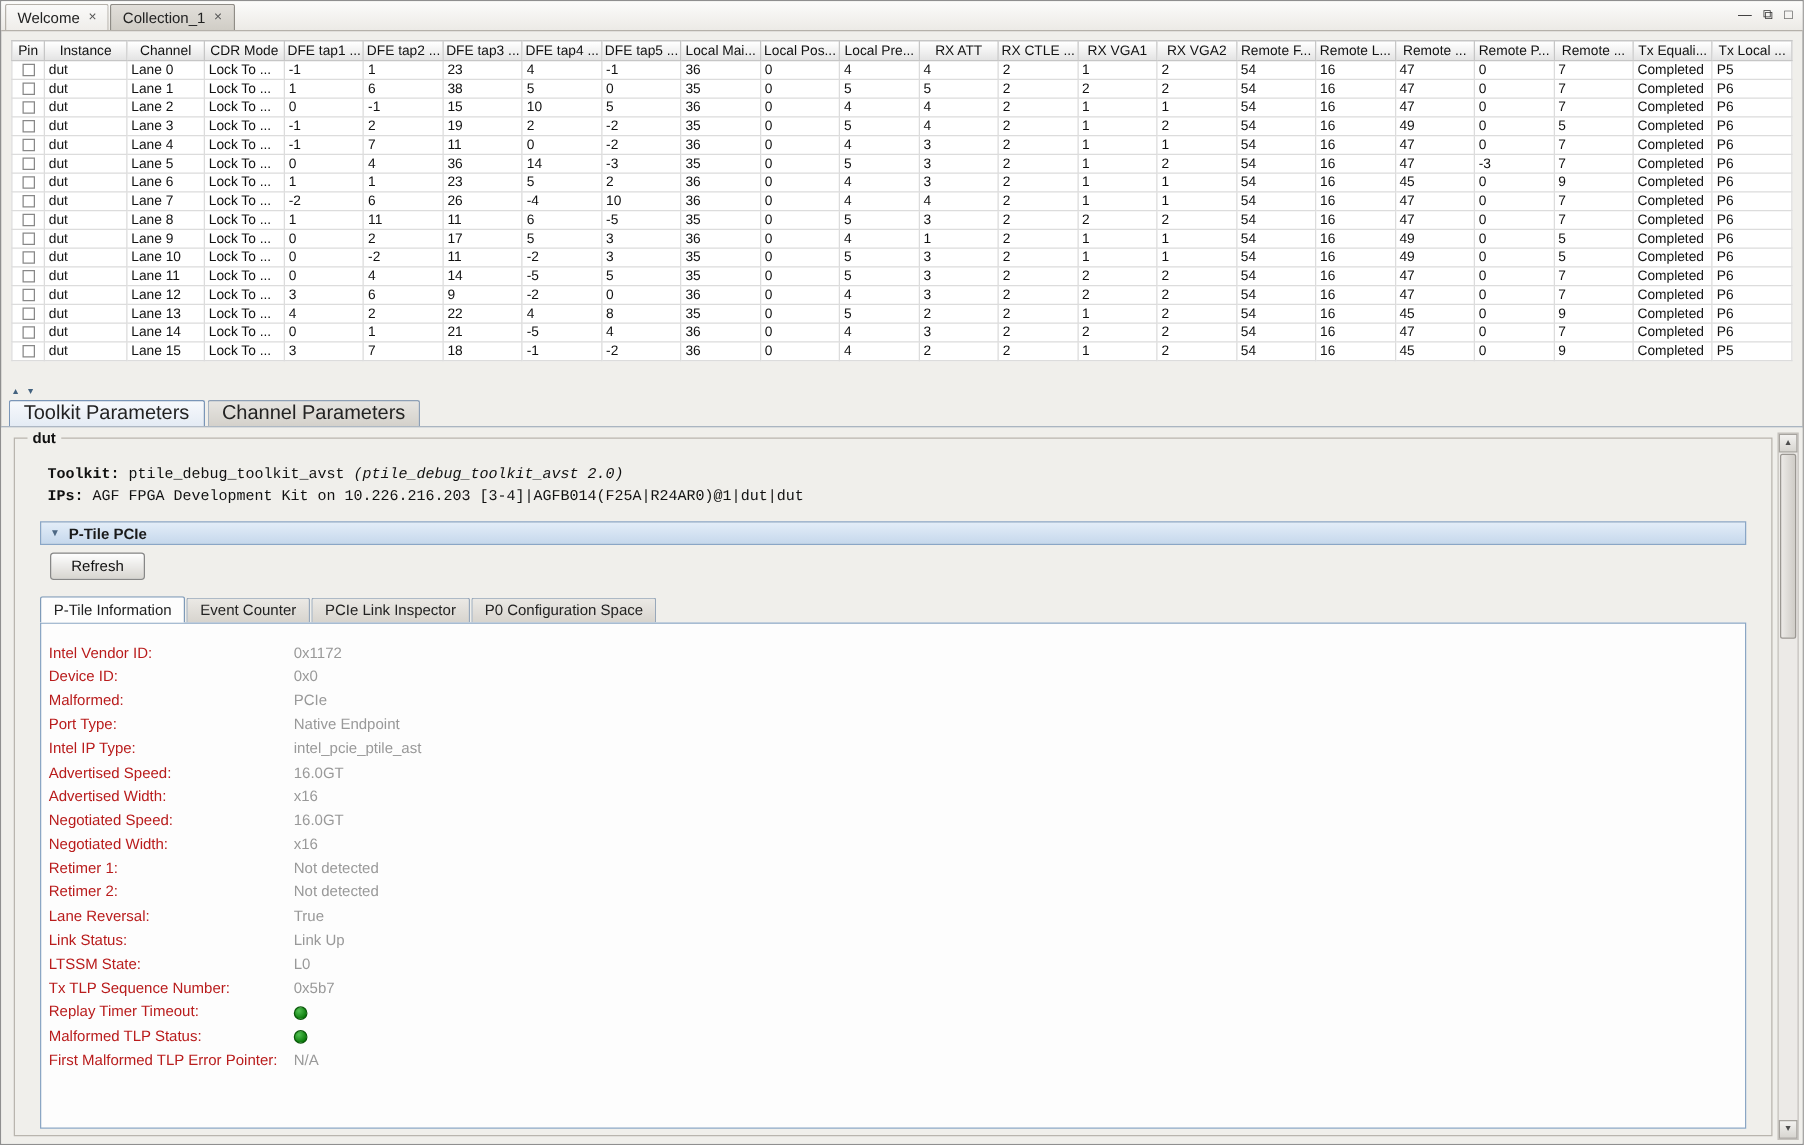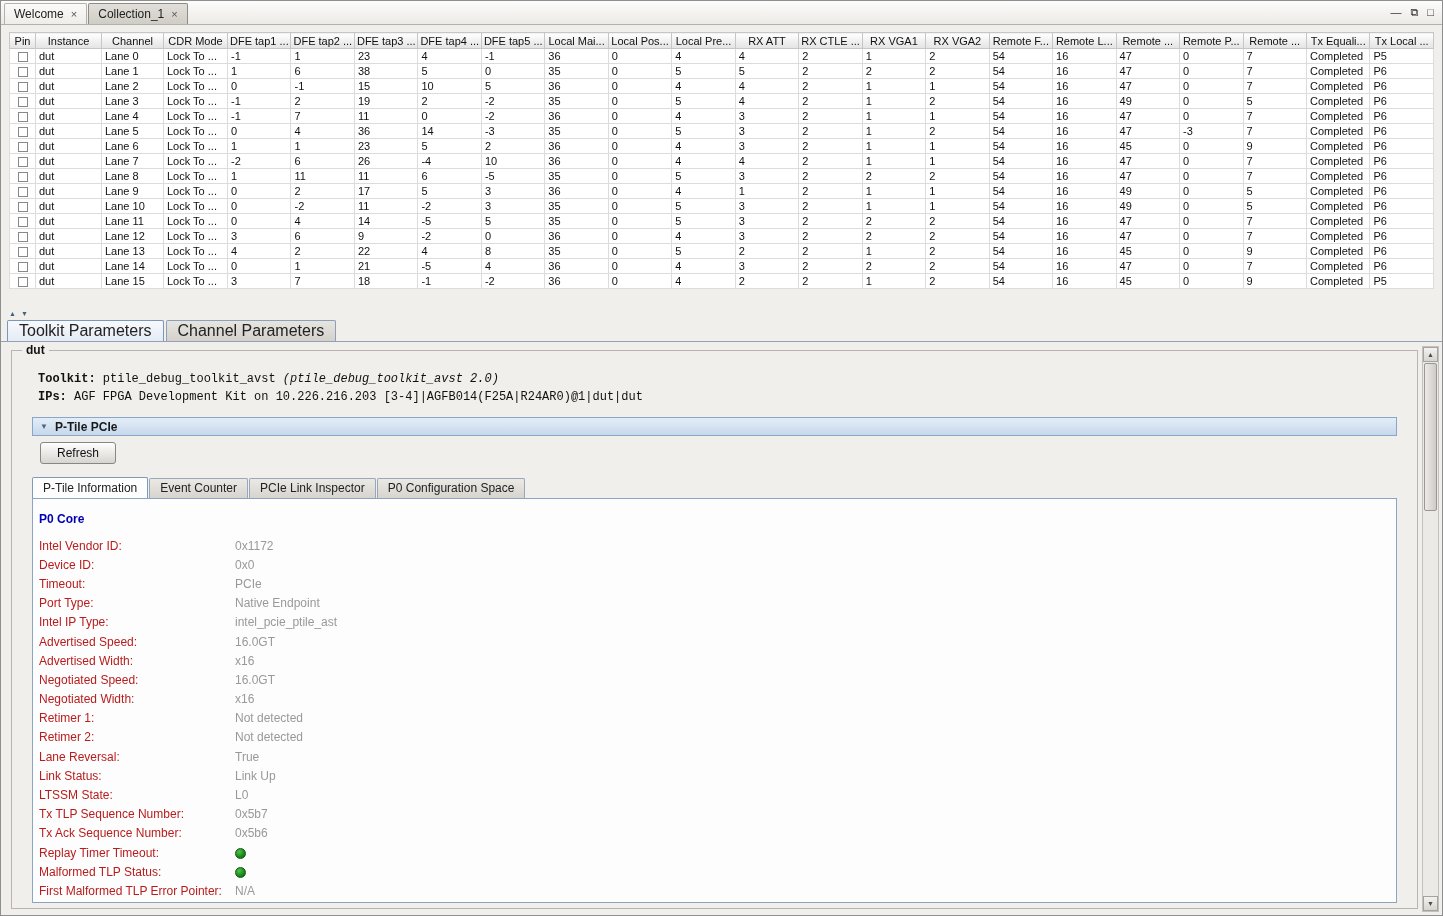--- a/index.html
+++ b/index.html
@@ -655,32 +655,31 @@
           <button class="btn-refresh">Refresh</button>
 
           <div class="inner-tabbar">
             <div class="itab active">P-Tile Information</div>
             <div class="itab">Event Counter</div>
             <div class="itab">PCIe Link Inspector</div>
             <div class="itab">P0 Configuration Space</div>
           </div>
 
           <div class="tab-panel">
-            <div class="p0-heading">P0 Core</div>
             <div>
                 <div class="kv-row">
                   <div class="kv-label">Intel Vendor ID:</div>
                   <div class="kv-value">0x1172</div>
                 </div>
                 <div class="kv-row">
                   <div class="kv-label">Device ID:</div>
                   <div class="kv-value">0x0</div>
                 </div>
                 <div class="kv-row">
-                  <div class="kv-label">Timeout:</div>
+                  <div class="kv-label">Malformed:</div>
                   <div class="kv-value">PCIe</div>
                 </div>
                 <div class="kv-row">
                   <div class="kv-label">Port Type:</div>
                   <div class="kv-value">Native Endpoint</div>
                 </div>
                 <div class="kv-row">
                   <div class="kv-label">Intel IP Type:</div>
                   <div class="kv-value">intel_pcie_ptile_ast</div>
                 </div>
@@ -716,24 +715,20 @@
                   <div class="kv-label">Link Status:</div>
                   <div class="kv-value">Link Up</div>
                 </div>
                 <div class="kv-row">
                   <div class="kv-label">LTSSM State:</div>
                   <div class="kv-value">L0</div>
                 </div>
                 <div class="kv-row">
                   <div class="kv-label">Tx TLP Sequence Number:</div>
                   <div class="kv-value">0x5b7</div>
-                </div>
-                <div class="kv-row">
-                  <div class="kv-label">Tx Ack Sequence Number:</div>
-                  <div class="kv-value">0x5b6</div>
                 </div>
                 <div class="kv-row">
                   <div class="kv-label">Replay Timer Timeout:</div>
                   <div class="kv-value"><span class="led"></span></div>
                 </div>
                 <div class="kv-row">
                   <div class="kv-label">Malformed TLP Status:</div>
                   <div class="kv-value"><span class="led"></span></div>
                 </div>
                 <div class="kv-row">

